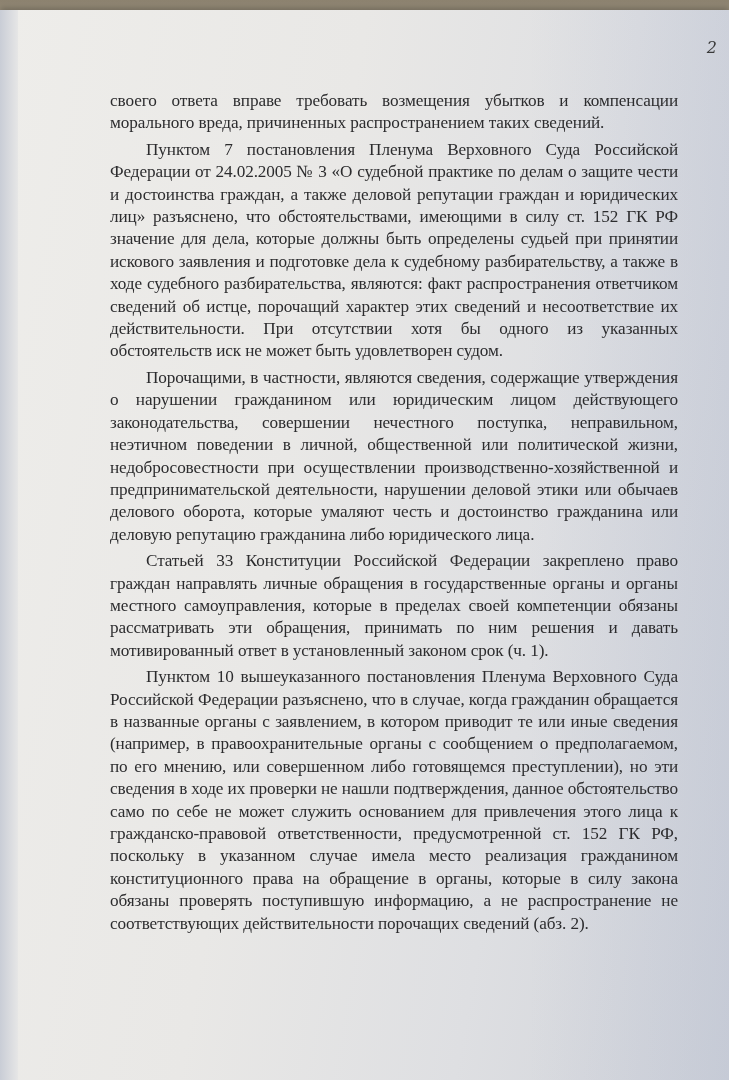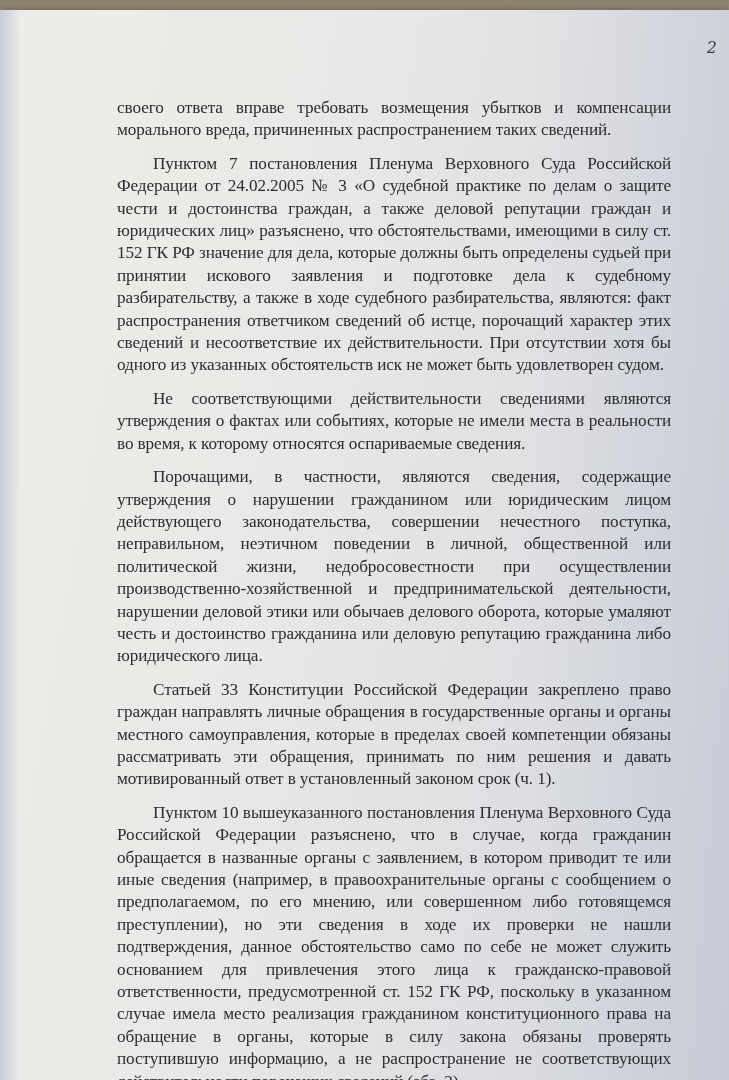--- a/index.html
+++ b/index.html
@@ -24,21 +24,21 @@
   .page-number {
     position: absolute; right: 12px; top: 28px;
     font-family: "DejaVu Serif", serif; font-style: italic;
     font-size: 16px; color: #3a3a3a;
   }
   .text-block {
     position: absolute; left: 106px; top: 76px; width: 576px;
     color: #2c2c2e; font-size: 17.2px; line-height: 22.4px;
     text-align: justify; letter-spacing: -0.1px;
   }
-  .text-block p { margin: 11px; text-indent: 36px; }
+  .text-block p { margin: 4px; text-indent: 36px; }
   .text-block p.continuation { text-indent: 0; }
   .shade {
     position: absolute; right: 0; top: 0; width: 200px; height: 1070px;
     background: linear-gradient(90deg, rgba(180,190,210,0) 0%, rgba(170,180,205,0.25) 100%);
     pointer-events: none;
   }
 </style>
 </head>
 <body>
 
@@ -46,18 +46,17 @@
 
 <div class="paper">
   <div class="paper-left-edge"></div>
   <div class="shade"></div>
 
   <div class="page-number">2</div>
 
   <div class="text-block">
     <p class="continuation">своего ответа вправе требовать возмещения убытков и компенсации морального вреда, причиненных распространением таких сведений.</p>
     <p>Пунктом 7 постановления Пленума Верховного Суда Российской Федерации от 24.02.2005 № 3 «О судебной практике по делам о защите чести и достоинства граждан, а также деловой репутации граждан и юридических лиц» разъяснено, что обстоятельствами, имеющими в силу ст. 152 ГК РФ значение для дела, которые должны быть определены судьей при принятии искового заявления и подготовке дела к судебному разбирательству, а также в ходе судебного разбирательства, являются: факт распространения ответчиком сведений об истце, порочащий характер этих сведений и несоответствие их действительности. При отсутствии хотя бы одного из указанных обстоятельств иск не может быть удовлетворен судом.</p>
-    <p>Не соответствующими действительности сведениями являются утверждения о фактах или событиях, которые не имели места в реальности во время, к которому относятся оспариваемые сведения.</p>
     <p>Порочащими, в частности, являются сведения, содержащие утверждения о нарушении гражданином или юридическим лицом действующего законодательства, совершении нечестного поступка, неправильном, неэтичном поведении в личной, общественной или политической жизни, недобросовестности при осуществлении производственно-хозяйственной и предпринимательской деятельности, нарушении деловой этики или обычаев делового оборота, которые умаляют честь и достоинство гражданина или деловую репутацию гражданина либо юридического лица.</p>
     <p>Статьей 33 Конституции Российской Федерации закреплено право граждан направлять личные обращения в государственные органы и органы местного самоуправления, которые в пределах своей компетенции обязаны рассматривать эти обращения, принимать по ним решения и давать мотивированный ответ в установленный законом срок (ч. 1).</p>
     <p>Пунктом 10 вышеуказанного постановления Пленума Верховного Суда Российской Федерации разъяснено, что в случае, когда гражданин обращается в названные органы с заявлением, в котором приводит те или иные сведения (например, в правоохранительные органы с сообщением о предполагаемом, по его мнению, или совершенном либо готовящемся преступлении), но эти сведения в ходе их проверки не нашли подтверждения, данное обстоятельство само по себе не может служить основанием для привлечения этого лица к гражданско-правовой ответственности, предусмотренной ст. 152 ГК РФ, поскольку в указанном случае имела место реализация гражданином конституционного права на обращение в органы, которые в силу закона обязаны проверять поступившую информацию, а не распространение не соответствующих действительности порочащих сведений (абз. 2).</p>
   </div>
 </div>
 
 </body></html>

